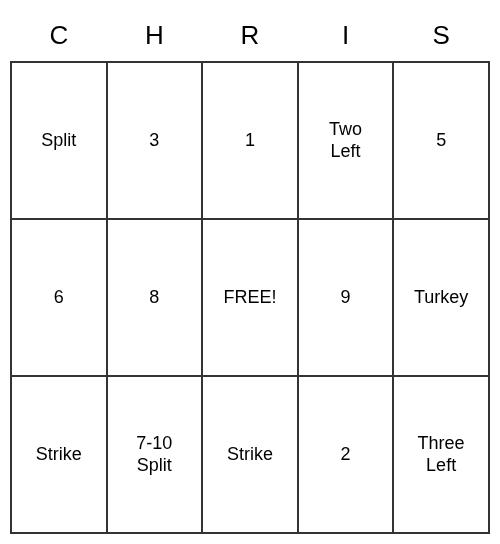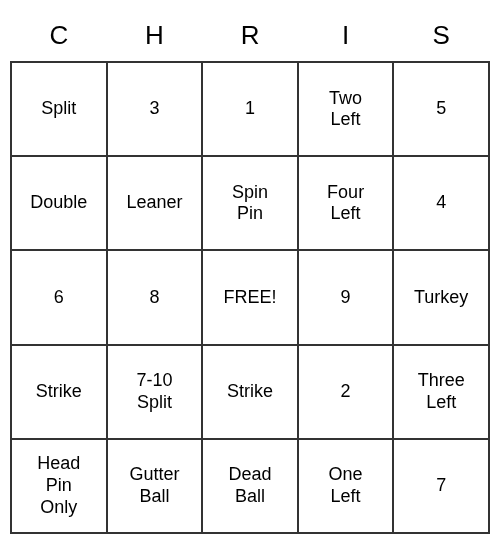--- a/index.html
+++ b/index.html
@@ -60,42 +60,28 @@
     </thead>
     <tbody id="bingo-body">
     <tr>
           <td>Split</td>
           <td>3</td>
           <td>1</td>
           <td>Two<br>Left</td>
           <td>5</td>
         </tr>
         <tr>
-          <td>Double</td>
-          <td>Leaner</td>
-          <td>Spin<br>Pin</td>
-          <td>Four<br>Left</td>
-          <td>4</td>
-        </tr>
-        <tr>
           <td>6</td>
           <td>8</td>
           <td class="free-cell">FREE!</td>
           <td>9</td>
           <td>Turkey</td>
         </tr>
         <tr>
           <td>Strike</td>
           <td>7-10<br>Split</td>
           <td>Strike</td>
           <td>2</td>
           <td>Three<br>Left</td>
         </tr>
-        <tr>
-          <td>Head<br>Pin<br>Only</td>
-          <td>Gutter<br>Ball</td>
-          <td>Dead<br>Ball</td>
-          <td>One<br>Left</td>
-          <td>7</td>
-        </tr>
       </tbody>
   </table>
 </div>
 
 </body></html>

